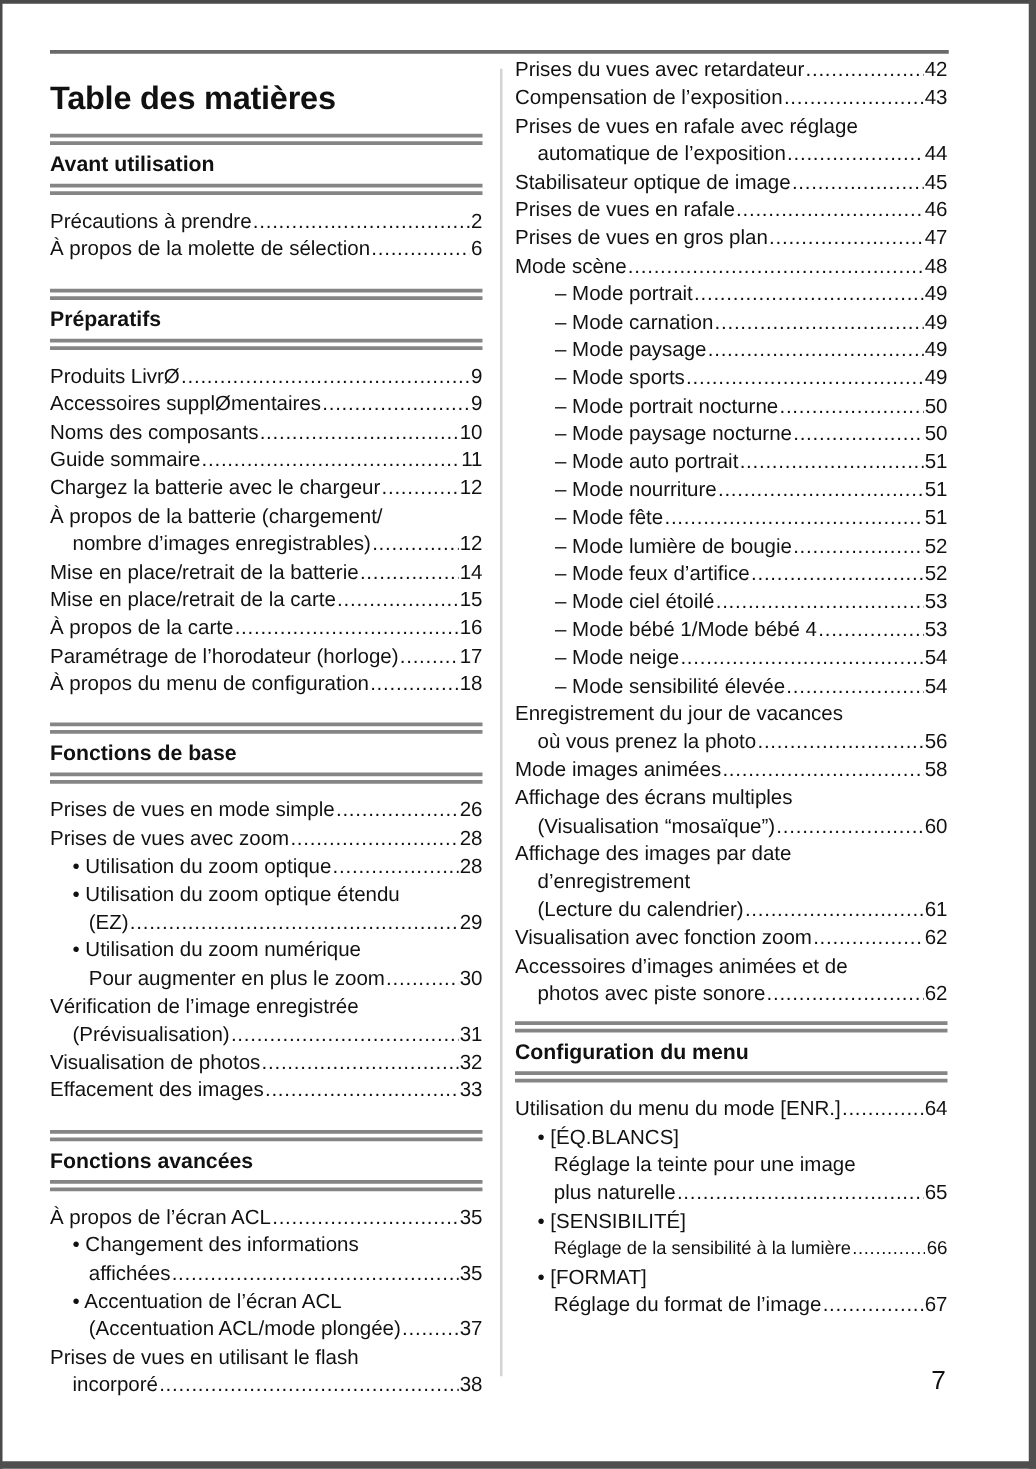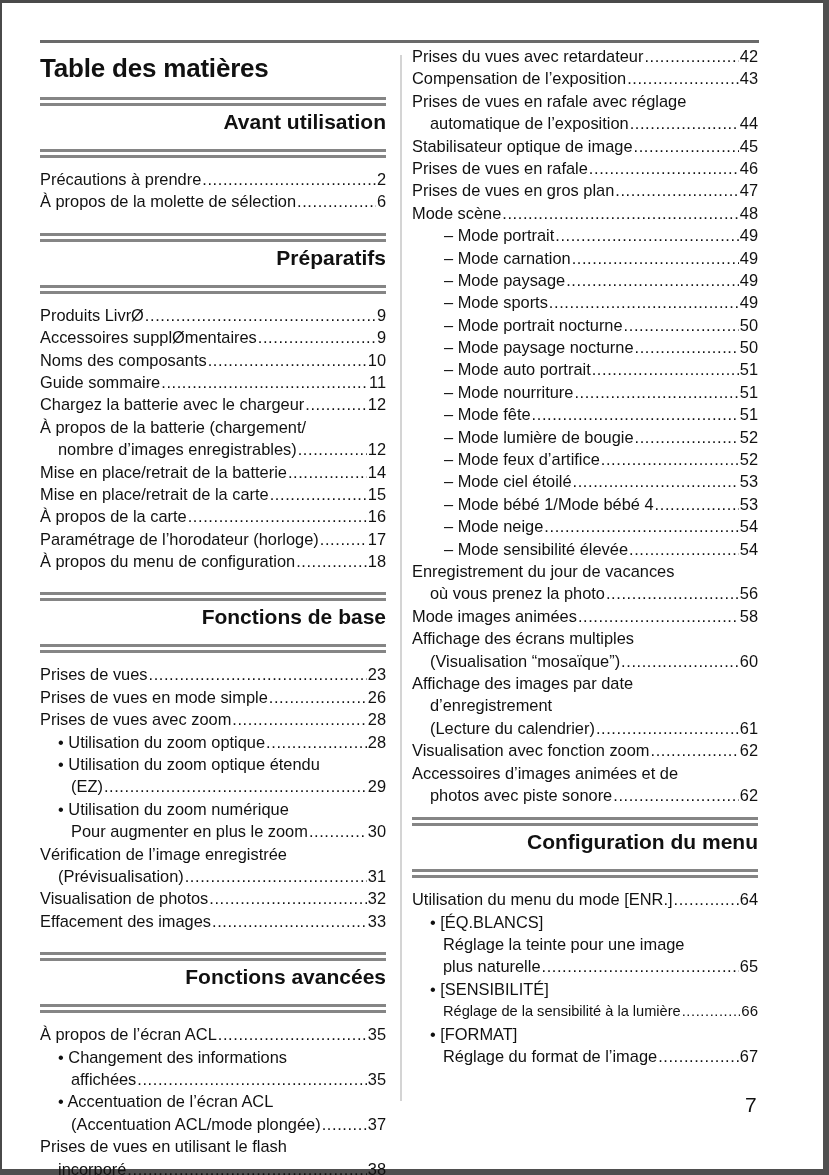--- a/index.html
+++ b/index.html
@@ -12,28 +12,28 @@
   .frame-right { position: absolute; right: 0; top: 0; width: 6px; height: 1175px; background: #4f4f4f; }
   .frame-bottom { position: absolute; left: 0; bottom: 0; width: 829px; height: 6px; background: #4f4f4f; }
 
   .top-rule { position: absolute; left: 40px; top: 40px; width: 719px; height: 3px; background: #6a6a6a; }
   .col-divider { position: absolute; left: 400px; top: 55px; width: 2px; height: 1046px; background: #d4d4d4; }
 
   .col { position: absolute; width: 346px; }
   .col-left { left: 40px; top: 43px; }
   .col-right { left: 412px; top: 45px; }
 
-  .doc-title { font-size: 26px; font-weight: bold; margin: 0; height: 46px; line-height: 34px; padding-top: 8px; letter-spacing: -0.2px; }
+  .doc-title { font-size: 26px; font-weight: bold; margin: 0; height: 46px; line-height: 34px; padding-top: 18px; letter-spacing: -0.2px; }
 
   .sec { margin-top: 0; }
   .rules { height: 10px; position: relative; }
   .rules::before, .rules::after { content: ""; position: absolute; left: 0; right: 0; height: 3px; background: #858585; }
   .rules::before { top: 0; }
   .rules::after { top: 6px; }
-  .sec-title { font-size: 21px; font-weight: bold; text-align: right; height: 42px; line-height: 30px; }
+  .sec-title { font-size: 17px; font-weight: bold; text-align: left; height: 30px; line-height: 30px; }
 
   .entries { padding-top: 9px; text-align: center; }
   .entry { font-size: 16.4px; line-height: 22.4px; height: 22.4px; display: flex; align-items: baseline; white-space: nowrap; }
   .entry .lbl { flex: 0 0 auto; }
   .entry .dots { flex: 1 1 auto; overflow: hidden; margin: 0 1px; }
   .entry .dots::after { content: "......................................................................................................................................"; letter-spacing: 0.6px; }
   .entry .pg { flex: 0 0 auto; }
   .ind1 { padding-left: 18px; }
   .ind2 { padding-left: 31px; }
   .ind3 { padding-left: 32px; }
@@ -140,25 +140,20 @@
         </div>
     </div>
   </div>
 
   <div class="sec" style="margin-top:20px">
     <div class="rules"></div>
     <div class="sec-title">Fonctions de base</div>
     <div class="rules"></div>
     <div class="entries">
       <div class="entry">
-          <span class="lbl">Prises de vues</span>
-          <span class="dots"></span>
-          <span class="pg">23</span>
-        </div>
-      <div class="entry">
           <span class="lbl">Prises de vues en mode simple</span>
           <span class="dots"></span>
           <span class="pg">26</span>
         </div>
       <div class="entry">
           <span class="lbl">Prises de vues avec zoom</span>
           <span class="dots"></span>
           <span class="pg">28</span>
         </div>
       <div class="entry ind1">

